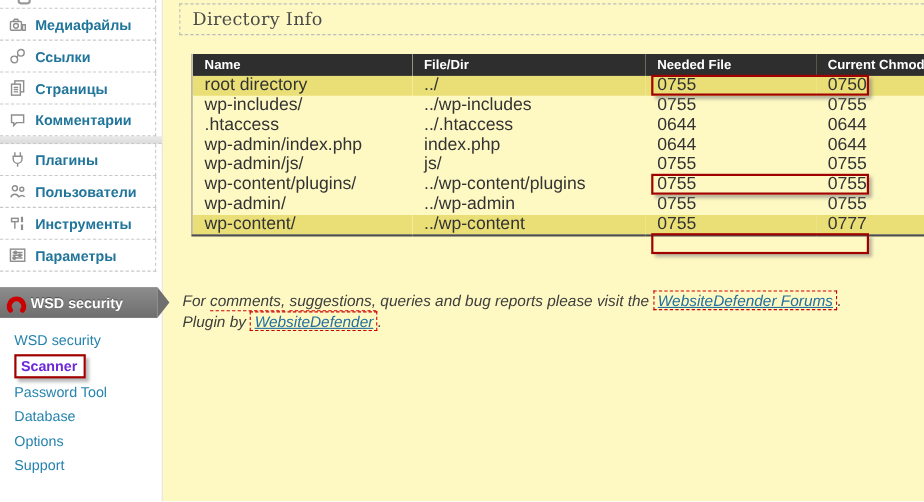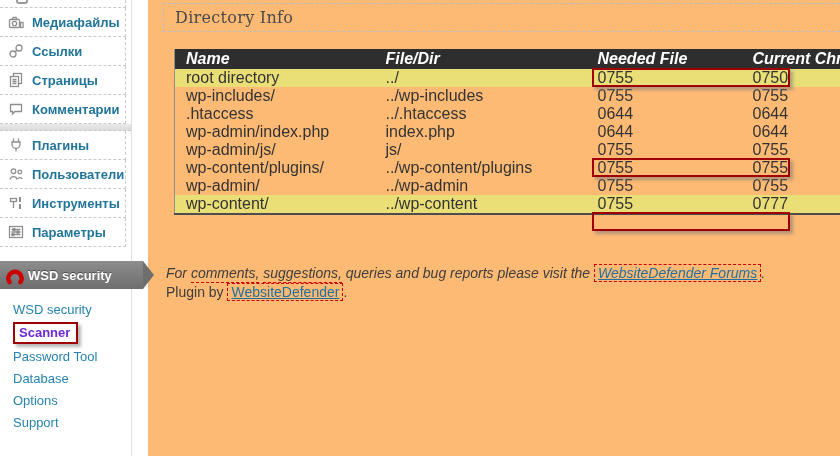--- a/index.html
+++ b/index.html
@@ -3,21 +3,21 @@
 <meta charset="utf-8">
 <style>
   * { box-sizing: border-box; }
   html,body { margin:0; padding:0; background:#fff; }
   #screen {
     position:relative; width:840px; height:456px; overflow:hidden;
     background:#fff; font-family:"Liberation Sans", sans-serif;
   }
 
   
-  .sidebar { position:absolute; left:0; top:0; bottom:0; width:132px; background:#fff; border-right:1px solid #dfdfdf; }
+  .sidebar { position:absolute; left:0; top:0; bottom:0; width:148px; background:#fff; border-right:1px solid #dfdfdf; }
   .menu-item-partial { height:8px; margin-right:5px; border-bottom:1px dashed #c9c9c9; border-right:1px dashed #c9c9c9; position:relative; overflow:hidden; }
   .menu-item-partial .pi { position:absolute; left:16px; top:-10px; width:12px; height:14px; border:2px solid #9a9a9a; border-radius:3px; }
   .menu-item { height:29px; display:flex; align-items:center; gap:8px; padding-left:8px; margin-right:5px;
     border-bottom:1px dashed #c9c9c9; border-right:1px dashed #c9c9c9; cursor:pointer; }
   .mi-icon { width:16px; height:16px; flex:0 0 16px; display:block; }
   .mi-label { color:#21759b; font-weight:bold; font-size:13px; white-space:nowrap; }
   .menu-sep { height:7px; background:linear-gradient(#e9e9e9,#dcdcdc); border-bottom:1px dashed #c9c9c9; }
 
   .wsd-header { position:relative; height:28px; width:143px; margin-top:14px;
     background:linear-gradient(#8d8d8d,#6e6e6e); display:flex; align-items:center; gap:2px; padding-left:4px;
@@ -27,39 +27,39 @@
   .wsd-logo { width:22px; height:19px; display:block; }
 
   .submenu { list-style:none; margin:10px 0 0 0; padding:0 0 0 13px; }
   .submenu li { min-height:22px; line-height:22px; font-size:13px; }
   .submenu li.tall { min-height:25px; padding:1px 0 2px; }
   .submenu a { color:#2583ad; text-decoration:none; cursor:pointer; }
   .scanner-box { display:inline-block; border:2px solid #a00000; padding:0 6px 1px 4px;
     color:#6d28d9; font-weight:bold; line-height:17px; box-shadow:3px 3px 3px #b8b8b8; background:transparent; }
 
   
-  .content { position:absolute; left:148px; top:0; right:0; bottom:0; background:#fdba74; }
+  .content { position:absolute; left:148px; top:0; right:0; bottom:0; background:#fef9c3; }
   .metabox-head { margin:3px 0 0 15px; height:29px; border-top:1px dashed #bdbdbd; border-bottom:1px dashed #bdbdbd;
     border-left:1px dashed #bdbdbd; display:flex; align-items:center; padding-left:11px; }
   .metabox-head h3 { margin:0; font-family:"DejaVu Serif","Liberation Serif",serif; font-weight:normal;
     font-size:16px; color:#4a4a4a; letter-spacing:0.3px; }
 
   .table-wrap { position:relative; margin:17px 0 0 26px; width:666px; }
   table.dir { border-collapse:collapse; table-layout:fixed; width:666px;
     border-left:1px solid #8f8f8f; border-bottom:2px solid #4d4d4d; }
-  table.dir th { background:#2e2e2e; color:#fff; font-weight:bold; font-size:16px; text-align:left;
-    height:20px; padding:0 0 0 11px; white-space:nowrap; overflow:hidden;font-style:italic; }
+  table.dir th { background:#2e2e2e; color:#fff; font-weight:bold; font-size:12px; text-align:left;
+    height:20px; padding:0 0 0 11px; white-space:nowrap; overflow:hidden; }
   table.dir td { font-size:16px; color:#333; height:18px; padding:0 0 0 11px; white-space:nowrap; overflow:hidden; }
   tr.hl td { background:#e9df76; }
   .chmod-box { position:absolute; left:418px; width:198px; height:19px; border:2px solid #a00000;
     box-shadow:3px 3px 3px rgba(120,120,120,0.55); pointer-events:none; }
 
   .foot { margin:50px 0 0 18px; font-size:14px; color:#3d3d3d; }
   .foot .l1 { font-style:italic; margin:0; }
-  .foot .l2 { margin:3px 0 0 0; }
+  .foot .l2 { margin:3px 0 0 0;font-style:italic; }
   .sp-err { border-bottom:1px dashed #cc0000; padding-bottom:1px; }
   .foot a { color:#2170a0; cursor:pointer; }
   .red-dash-box { border:1px dashed #cc0000; padding:0 3px; }
 </style>
 </head>
 <body>
 
 <div id="screen">
 
   <div class="sidebar">

